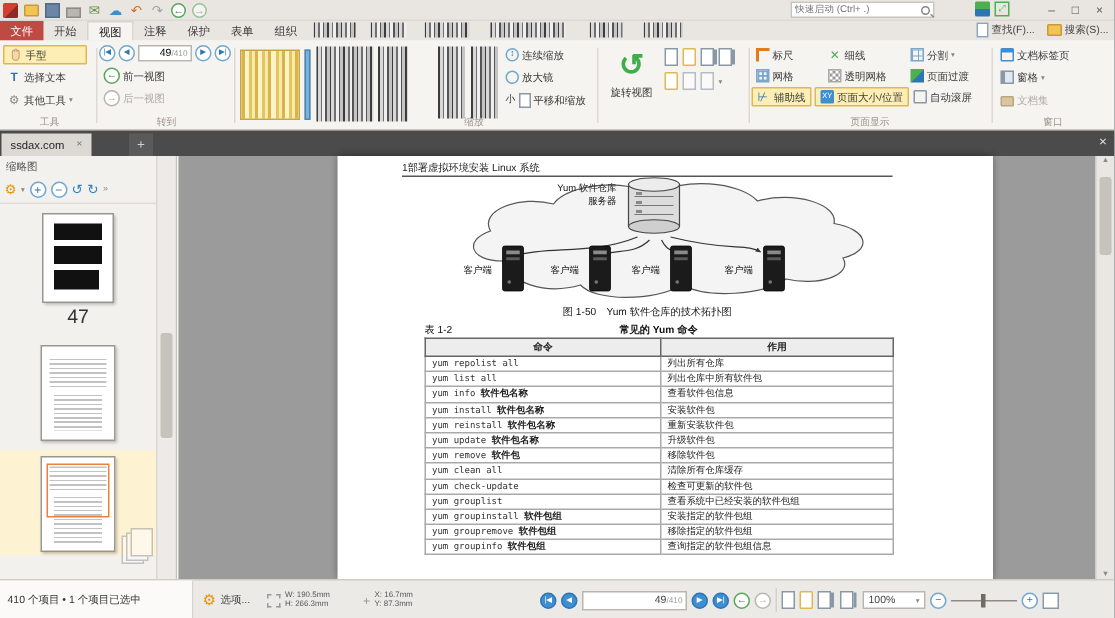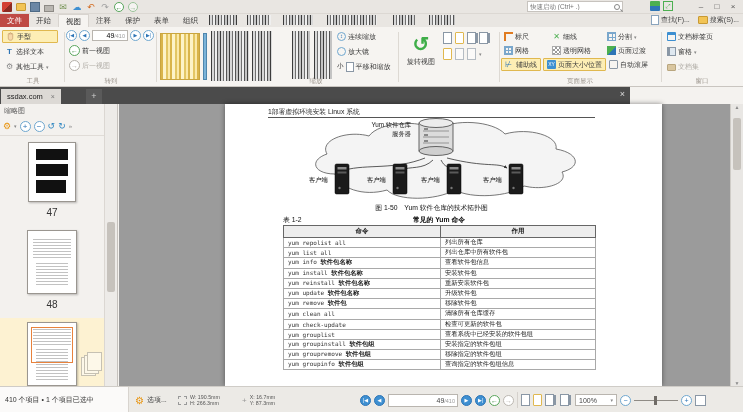--- a/index.html
+++ b/index.html
@@ -39,32 +39,32 @@
   .cir.gray{border-color:#b5b1ab;color:#b5b1ab;font-size:7px}
   .pagenum{width:36px;height:11px;background:#fff;border:1px solid #b9b5af;font-size:7px;text-align:right;padding:0 2px;line-height:10px}
   .totnum{font-size:5.5px;color:#999}
   .glitch{background:repeating-linear-gradient(90deg,#3c3c3c 0 1px,#d8d8d8 1px 3px,#707070 3px 4px,#efefef 4px 6px,#555 6px 7px,#c4c4c4 7px 9px)}
   .glitchy{background:repeating-linear-gradient(90deg,#d9b44a 0 2px,#fdf3c8 2px 5px,#e3c664 5px 7px,#fbe9a8 7px 9px);border:1px solid #c9a53f}
   .icsq{width:9px;height:9px;display:inline-block;flex:none}
   .pglay{width:9px;height:12px;background:#fff;border:1px solid #8a97a5;display:inline-block}
   .gridico{background:linear-gradient(#7aa7cc 1px,transparent 1px),linear-gradient(90deg,#7aa7cc 1px,transparent 1px);background-size:3px 3px;border:1px solid #7aa7cc}
   .checker{background:repeating-conic-gradient(#9a9a9a 0 25%,#fff 0 50%);background-size:4px 4px;border:1px solid #aaa}
   
-  .doctabbar{position:absolute;left:0;top:87px;width:630px;height:17px;background:#4b4b4b}
+  .doctabbar{position:absolute;left:0;top:87px;width:743px;height:17px;background:#4b4b4b}
   .doctab{position:absolute;left:1px;bottom:0;height:15px;background:#dcd9d5;color:#222;font-size:7.5px;line-height:15px;padding:0 6px;display:flex;gap:8px;align-items:center}
   .plustab{position:absolute;left:86px;bottom:0;height:15px;width:16px;background:#5a5a5a;color:#cfcfcf;text-align:center;line-height:14px;font-size:9px}
   
   .main{position:absolute;left:0;top:104px;width:743px;height:282px}
   .panel{position:absolute;left:0;top:0;width:118px;height:282px;background:#f3f1ee;border-right:1px solid #c6c2bd}
   .panelhead{height:13px;font-size:7px;color:#555;display:flex;justify-content:space-between;padding:2px 4px 0}
   .paneltools{height:19px;display:flex;align-items:center;gap:3px;padding:0 3px;border-bottom:1px solid #e0dcd7}
   .pthumbs{position:absolute;left:0;top:34px;width:104px;bottom:0;overflow:hidden}
   .throw{width:100%;padding-top:4px;text-align:center}
   .thbox{margin:0 auto;background:#fff;border:1px solid #9a9690;box-shadow:1px 1px 2px rgba(0,0,0,.25);position:relative}
-  .thlabel{font-size:10px;color:#333;margin-top:1px;display:inline-block;padding:0 4px}
+  .thlabel{font-size:13px;color:#333;margin-top:1px;display:inline-block;padding:0 4px}
   .sel{background:#fdf2d2}
   .tlines{position:absolute;left:5px;right:5px;background:repeating-linear-gradient(#c2c2c2 0 1px,transparent 1px 3px)}
   .pscroll{position:absolute;right:0;top:0;width:13px;bottom:0;background:#edebe8;border-left:1px solid #dbd7d2}
   .pthumb{position:absolute;left:2px;width:8px;background:#c6c2bc;border-radius:2px}
   .docarea{position:absolute;left:119px;top:0;right:0;height:282px;background:#9b9b9b}
   .page{position:absolute;left:106px;top:0;width:437px;height:282px;background:#fff;box-shadow:0 0 5px rgba(0,0,0,.45)}
   .dscroll{position:absolute;right:0;top:0;width:13px;height:282px;background:#e9e7e4;border-left:1px solid #cfccc7}
   
   .phead{position:absolute;left:43px;top:3px;font-size:6.8px;color:#222}
   .phr{position:absolute;left:43px;top:13px;width:327px;height:1px;background:#555}
@@ -331,21 +331,20 @@
             <div style="position:absolute;left:7px;top:21px;width:32px;height:12px;background:#111"></div>
             <div style="position:absolute;left:7px;top:37px;width:30px;height:13px;background:#111"></div>
           </div>
           <div><span class="thlabel">47</span></div>
         </div>
         <div class="throw" style="margin-top:6px">
           <div class="thbox" style="width:50px;height:64px">
             <div class="tlines" style="top:8px;height:20px"></div>
             <div class="tlines" style="top:32px;height:24px;left:8px;right:8px"></div>
           </div>
-          <div><span class="thlabel">48</span></div>
         </div>
         <div class="throw sel" style="margin-top:6px;padding-bottom:2px">
           <div class="thbox" style="width:50px;height:64px">
             <div class="tlines" style="top:6px;height:16px"></div>
             <div class="tlines" style="top:26px;height:32px;left:8px;right:8px"></div>
             <div style="position:absolute;left:3px;top:4px;right:3px;height:36px;border:1px solid #e8823c"></div>
           </div>
 
         </div>
 

